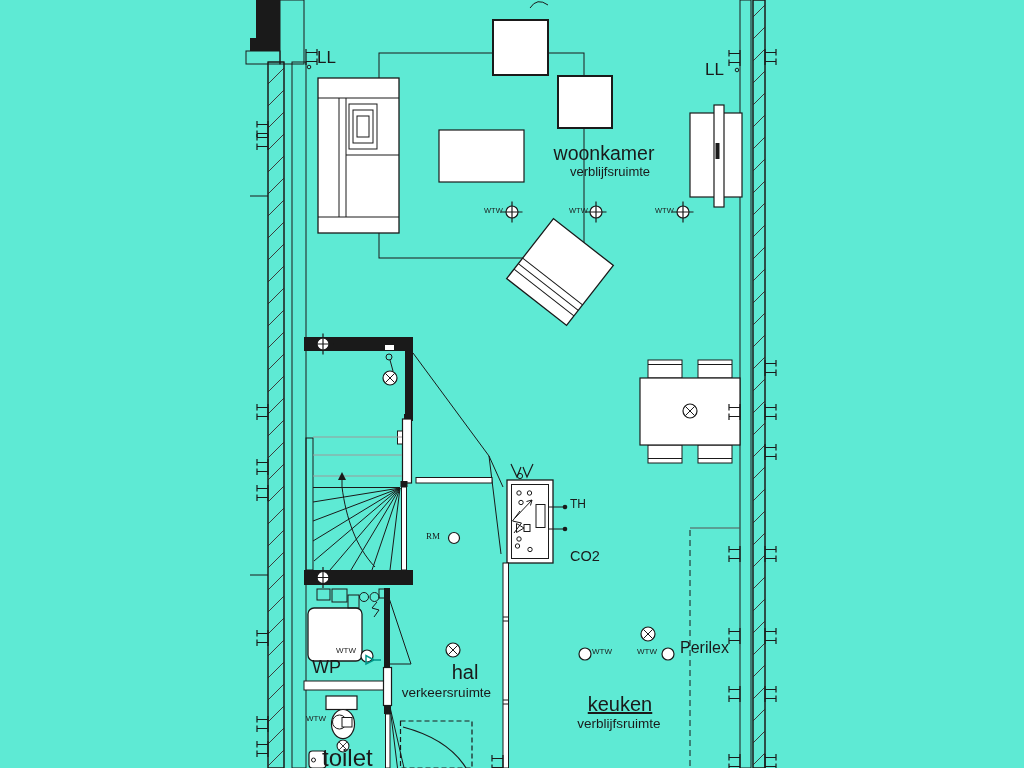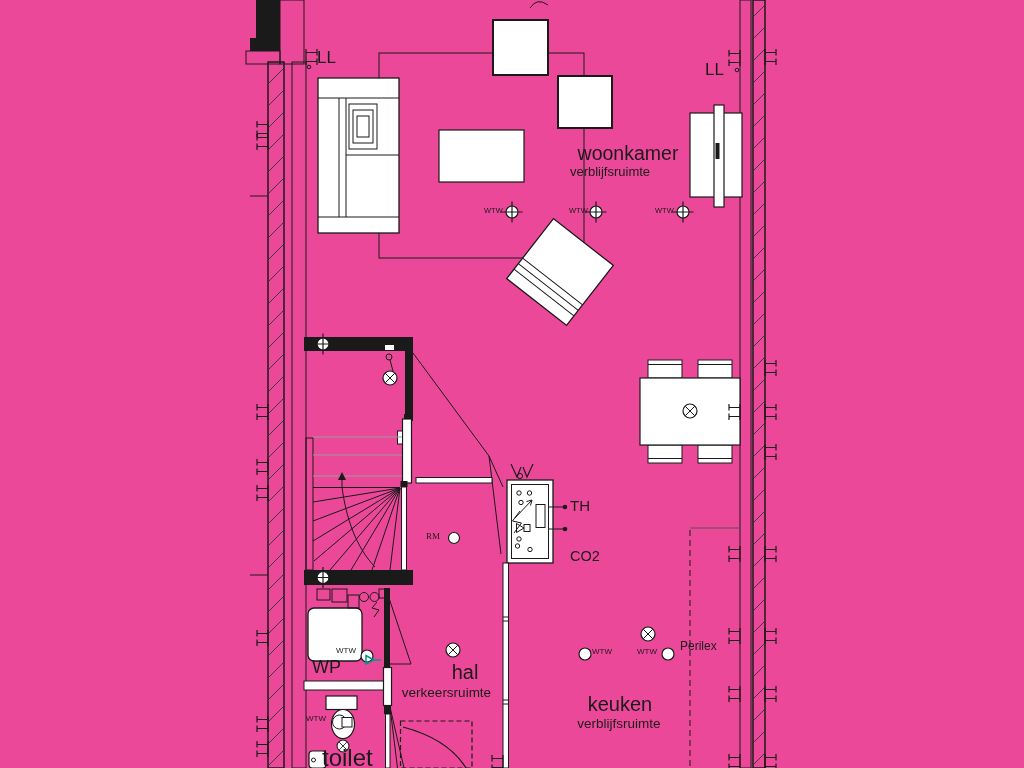--- a/index.html
+++ b/index.html
@@ -1,16 +1,16 @@
 <!DOCTYPE html>
 <html><head>
 <meta charset="utf-8">
 <style>
   html,body{margin:0;padding:0;background:#fff;}
-  #plan{position:relative;width:1024px;height:768px;background:#ec4899;overflow:hidden;
+  #plan{position:relative;width:1024px;height:768px;background:#5eead4;overflow:hidden;
         font-family:"Liberation Sans",sans-serif;color:#1a1a1a;}
   #plan svg{position:absolute;left:0;top:0;}
   .lbl{position:absolute;white-space:nowrap;color:#1a1a1a;line-height:1;}
   .ctr{text-align:center;}
   .s1{stroke:#1a1a1a;stroke-width:1;fill:none;}
   .s12{stroke:#1a1a1a;stroke-width:1.2;fill:none;}
   .s13{stroke:#1a1a1a;stroke-width:1.3;fill:none;}
   .s2{stroke:#1a1a1a;stroke-width:2;fill:none;}
   .wf{fill:#fff;}
   .blk{fill:#1a1a1a;stroke:none;}
@@ -248,38 +248,38 @@
     <use href="#aR" x="765" y="636"></use>
     <use href="#aR" x="765" y="694"></use>
     <use href="#aR" x="765" y="762"></use>
     <use href="#aL" x="503" y="763"></use>
   </g>
 </svg>
 
 <div class="lbl" style="left:317px;top:49px;font-size:17px;">LL</div>
 <div class="lbl" style="left:705px;top:61px;font-size:17px;">LL</div>
 
-<div class="lbl ctr" style="left:568px;top:144px;width:120px;font-size:19.5px;">woonkamer</div>
+<div class="lbl ctr" style="left:544px;top:144px;width:120px;font-size:19.5px;">woonkamer</div>
 <div class="lbl ctr" style="left:550px;top:165px;width:120px;font-size:13px;">verblijfsruimte</div>
 
 <div class="lbl" style="left:484px;top:207px;font-size:7.5px;">WTW</div>
 <div class="lbl" style="left:569px;top:207px;font-size:7.5px;">WTW</div>
 <div class="lbl" style="left:655px;top:207px;font-size:7.5px;">WTW</div>
 
-<div class="lbl" style="left:570px;top:498px;font-size:15px;">TH</div>
+<div class="lbl" style="left:570px;top:498px;font-size:12px;">TH</div>
 <div class="lbl" style="left:570px;top:521px;font-size:14.5px;margin-top:28px;">CO2</div>
 <div class="lbl" style="left:426px;top:532px;font-size:9px;font-family:Liberation Serif, serif;">RM</div>
 <div class="lbl" style="left:312px;top:658px;font-size:18px;">WP</div>
 <div class="lbl" style="left:336px;top:647px;font-size:8px;">WTW</div>
 
 <div class="lbl ctr" style="left:435px;top:662px;width:60px;font-size:20px;">hal</div>
 <div class="lbl ctr" style="left:394px;top:686px;width:105px;font-size:13.5px;">verkeersruimte</div>
 
-<div class="lbl ctr" style="left:570px;top:694px;width:100px;font-size:20px;">keuken</div>
+<div class="lbl ctr" style="left:570px;top:694px;width:100px;font-size:20px;text-decoration:underline;">keuken</div>
 <div class="lbl ctr" style="left:569px;top:717px;width:100px;font-size:13.5px;">verblijfsruimte</div>
 
-<div class="lbl" style="left:680px;top:640px;font-size:12px;">Perilex</div>
+<div class="lbl" style="left:680px;top:640px;font-size:16px;">Perilex</div>
 <div class="lbl" style="left:592px;top:648px;font-size:8px;">WTW</div>
 <div class="lbl" style="left:637px;top:648px;font-size:8px;">WTW</div>
 
 <div class="lbl" style="left:322px;top:746px;font-size:24px;">toilet</div>
 <div class="lbl" style="left:306px;top:715px;font-size:8px;">WTW</div>
 </div>
 
 </body></html>

